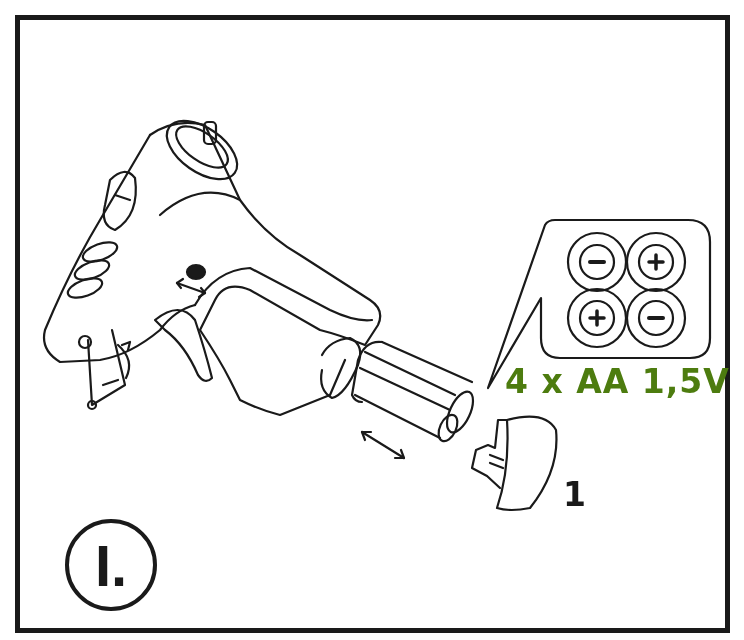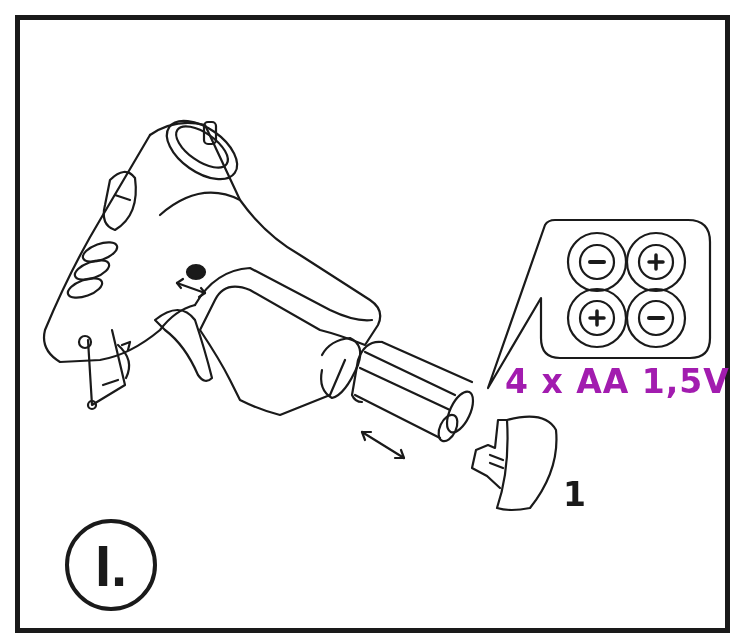--- a/index.html
+++ b/index.html
@@ -1,19 +1,19 @@
 <!DOCTYPE html>
 <html><head>
 <meta charset="utf-8">
 <style>
   html, body { margin: 0; padding: 0; background: #ffffff; }
   body { width: 744px; height: 640px; position: relative; overflow: hidden; font-family: "DejaVu Sans", sans-serif; }
   .frame { position: absolute; left: 15px; top: 15px; width: 705px; height: 608px; border: 5px solid #1a1a1a; box-sizing: content-box; }
   svg.art { position: absolute; left: 0; top: 0; }
-  .label-batt { position: absolute; left: 505px; top: 362px; font-size: 33px; font-weight: bold; color: #a21caf; letter-spacing: 1px; white-space: nowrap; }
+  .label-batt { position: absolute; left: 505px; top: 362px; font-size: 33px; font-weight: bold; color: #4d7c0f; letter-spacing: 1px; white-space: nowrap; }
   .label-one { position: absolute; left: 563px; top: 475px; font-size: 33px; font-weight: bold; color: #1a1a1a; }
   .step-badge { position: absolute; left: 65px; top: 519px; width: 92px; height: 92px; border: 4px solid #1a1a1a; border-radius: 50%; box-sizing: border-box; }
   .step-text { position: absolute; left: 0; top: 0; width: 100%; height: 100%; display: flex; align-items: center; justify-content: center; font-size: 58px; font-weight: bold; color: #1a1a1a; font-family: "Liberation Sans", sans-serif; }
 </style>
 </head>
 <body>
 
 <div class="frame"></div>
 
 <svg class="art" width="744" height="640" viewBox="0 0 744 640" fill="none" stroke="#1a1a1a" stroke-width="2.2" stroke-linejoin="round" stroke-linecap="round">

